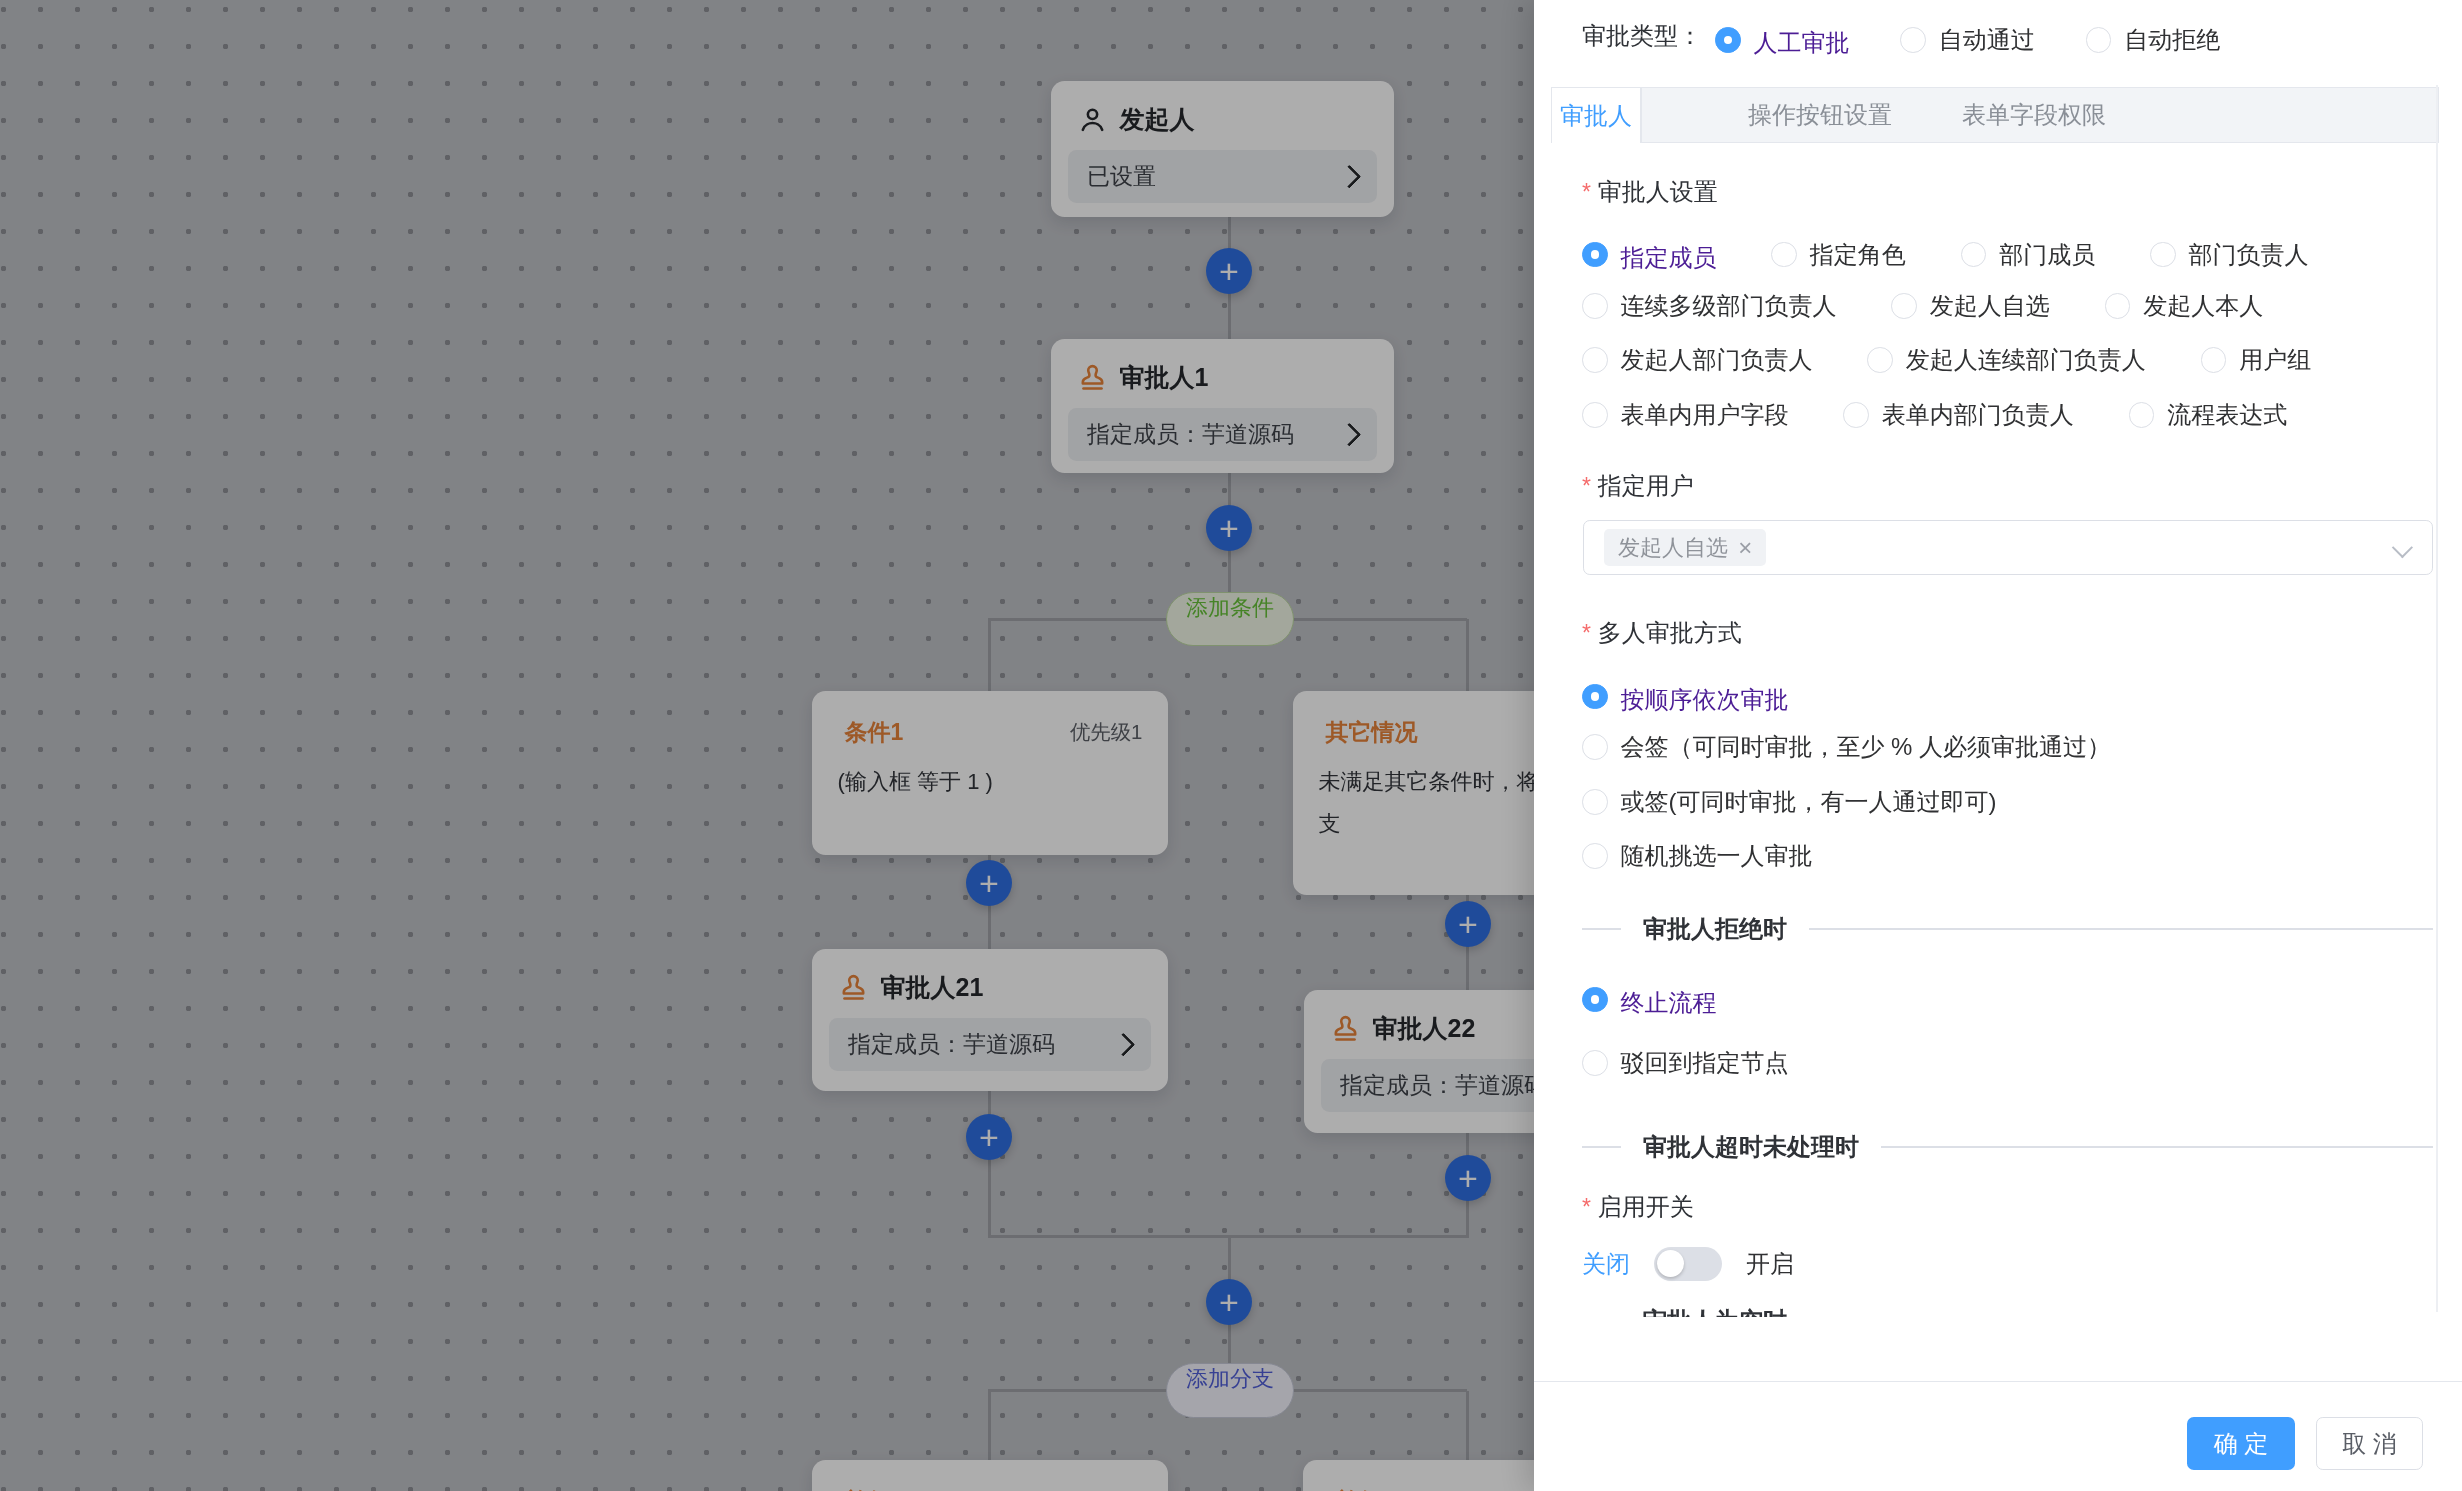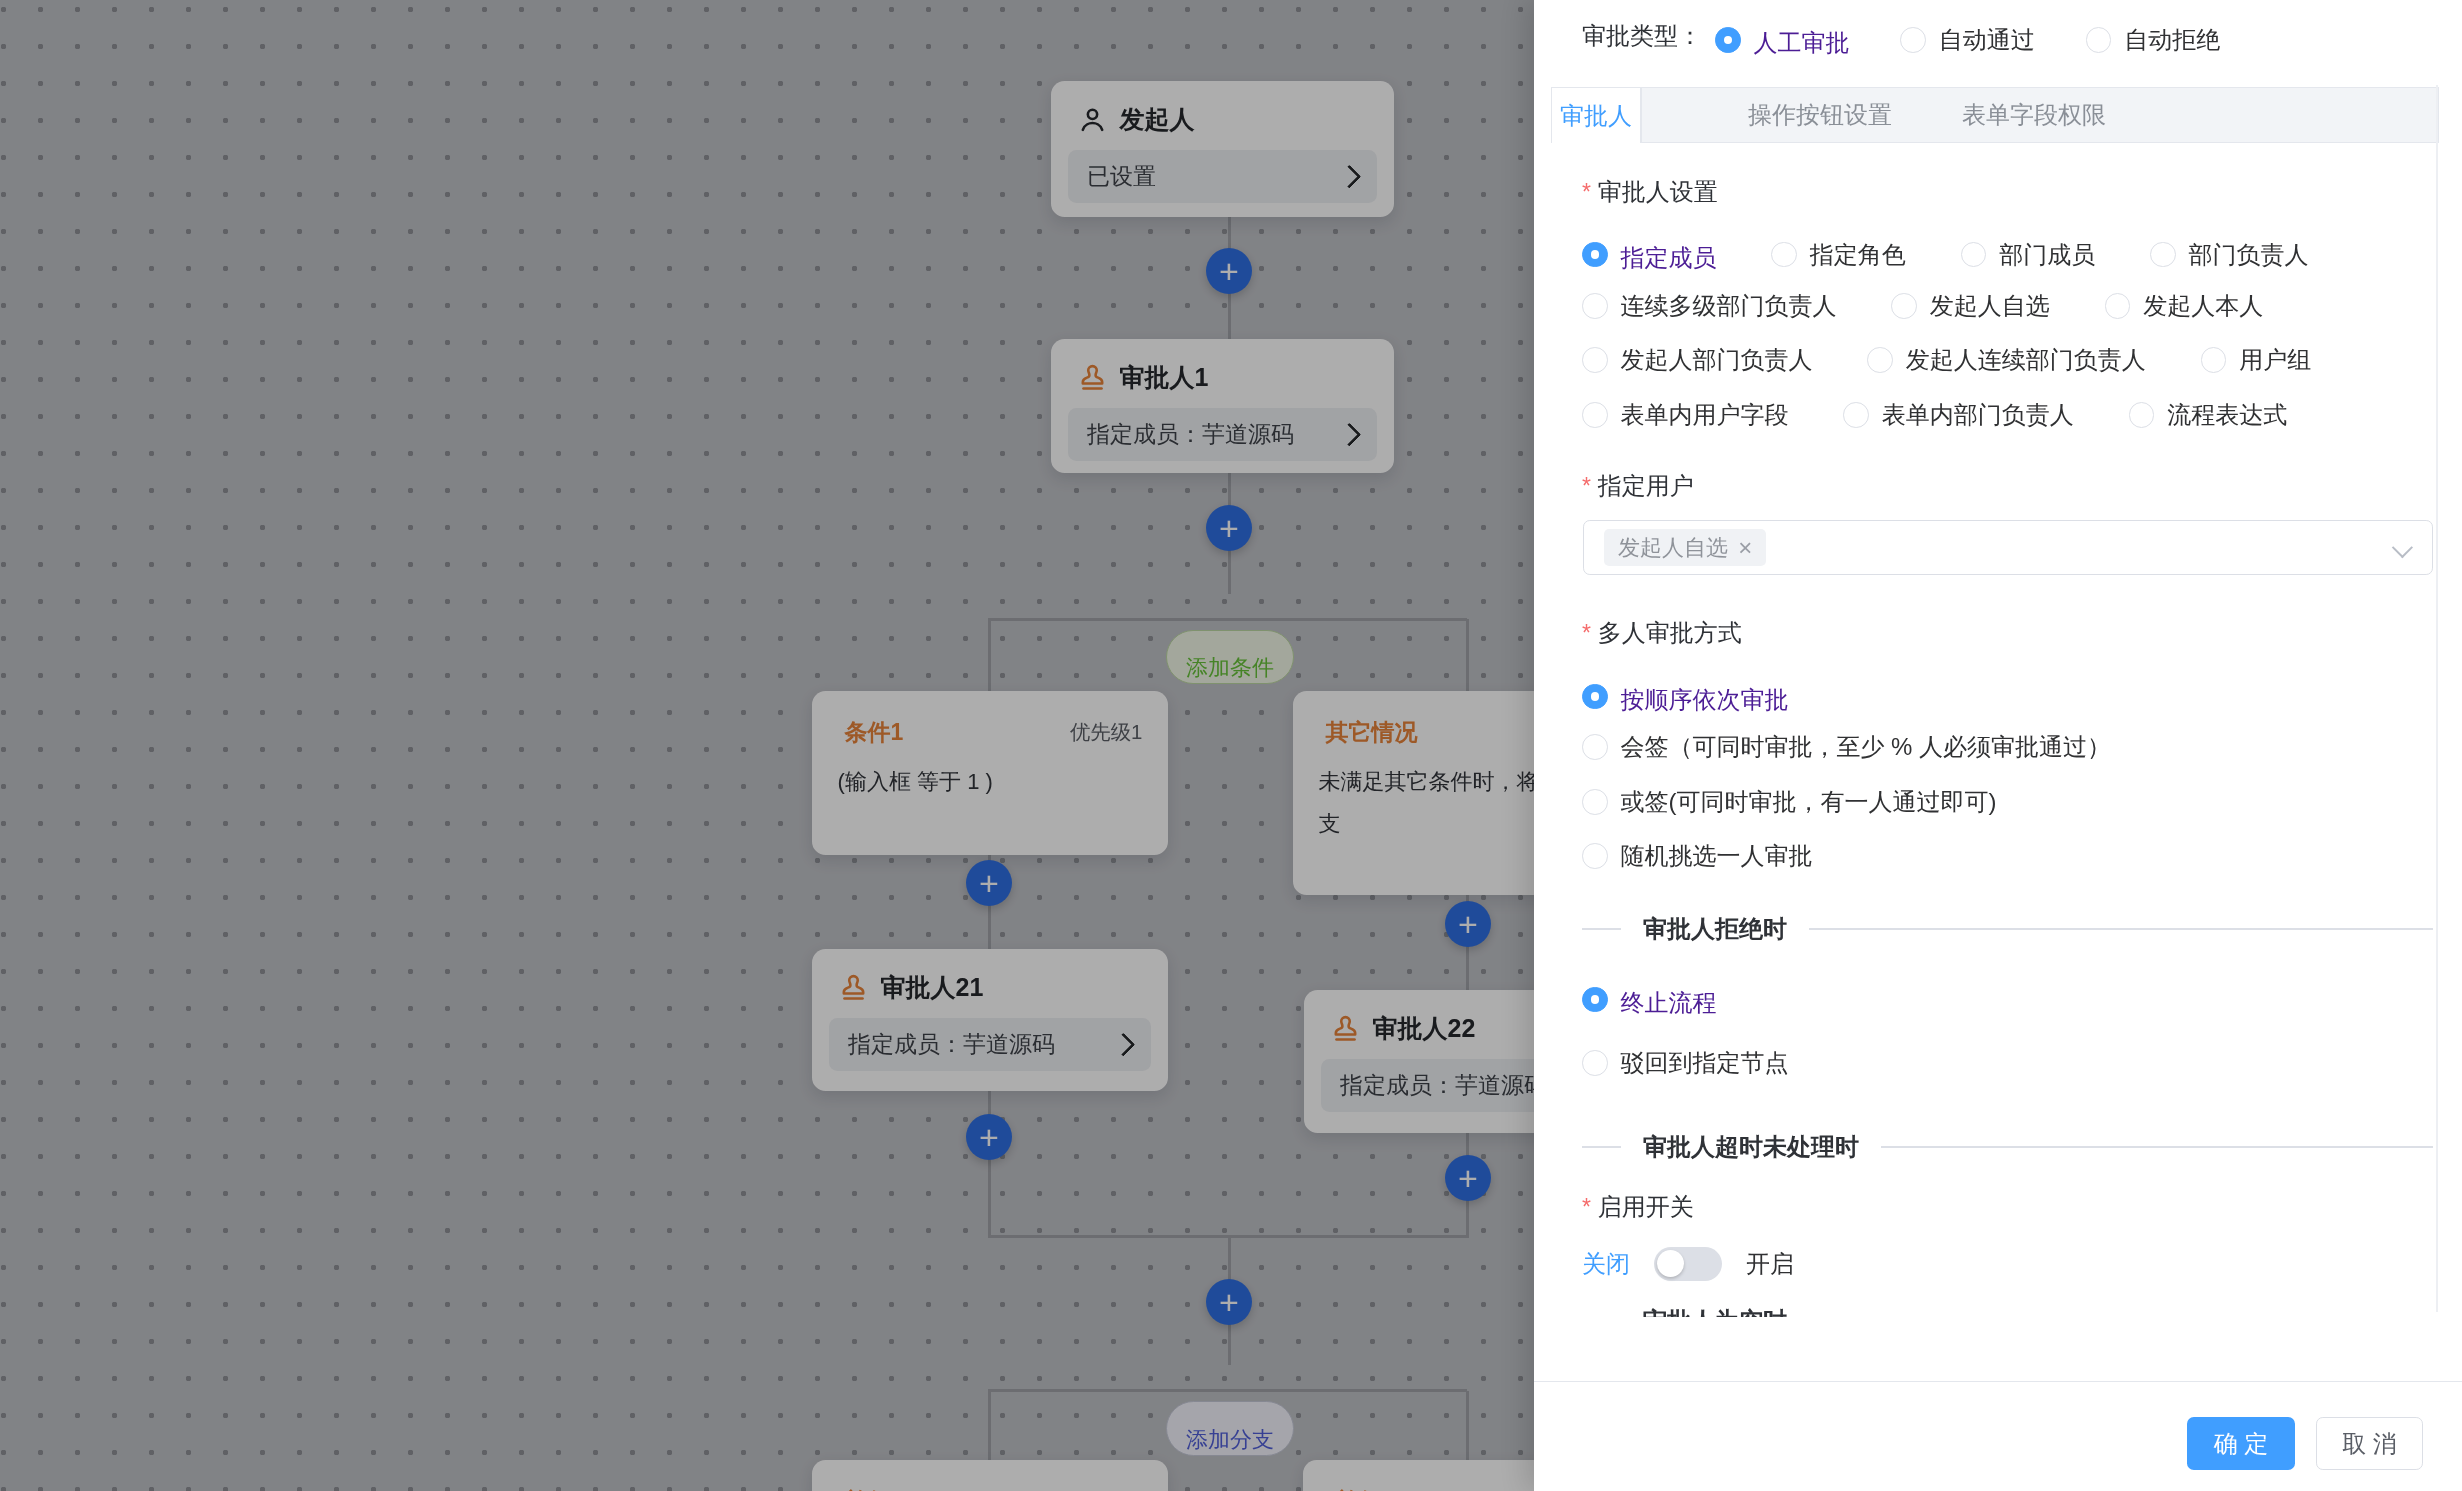--- a/index.html
+++ b/index.html
@@ -28,22 +28,22 @@
     box-shadow:0 5.1px 15.3px rgba(16,24,40,.12);box-sizing:border-box;cursor:pointer;overflow:hidden;}
   .cond-node .chd{display:flex;align-items:center;justify-content:space-between;
     padding:25.6px 25.6px 10.2px;}
   .cond-title{font-size:23px;font-weight:700;color:#e8833a;margin-left:7px;}
   .cond-pri{font-size:20.4px;color:#5d6168;}
   .cond-bd{padding:3.4px 25.6px 22px;font-size:22px;color:#33363c;line-height:42px;}
 
   .plus-btn{position:absolute;width:46px;height:46px;border-radius:50%;background:#2f6fe4;
     color:#fff;display:flex;align-items:center;justify-content:center;font-size:34px;
     line-height:1;cursor:pointer;box-shadow:0 3.4px 8.5px rgba(0,0,0,.18);}
-  .pill{position:absolute;display:flex;align-items:flex-end;justify-content:center;
-    border-radius:29px;font-size:22px;cursor:pointer;box-sizing:border-box;margin-top:38px;}
+  .pill{position:absolute;display:flex;align-items:flex-start;justify-content:center;
+    border-radius:29px;font-size:22px;cursor:pointer;box-sizing:border-box;}
   .pill.green{background:#f0f7e6;border:1.7px solid #bcd8a2;color:#67c23a;}
   .pill.purple{background:#f3f4fc;border:1.7px solid #c6c9d8;color:#515fd9;}
 
   #overlay{position:absolute;inset:0;background:rgba(0,0,0,.32);z-index:5;}
 
   
   #drawer{position:absolute;top:0;right:0;width:928px;height:1491px;background:#fff;
     z-index:10;box-shadow:-8.5px 0 25.6px rgba(0,0,0,.15);}
   #drawer-scroll{position:absolute;left:0;top:0;width:100%;height:1317px;overflow:hidden;}
   .scroll-line{position:absolute;right:24px;top:85px;height:1227px;width:1.7px;background:#edeff3;}

